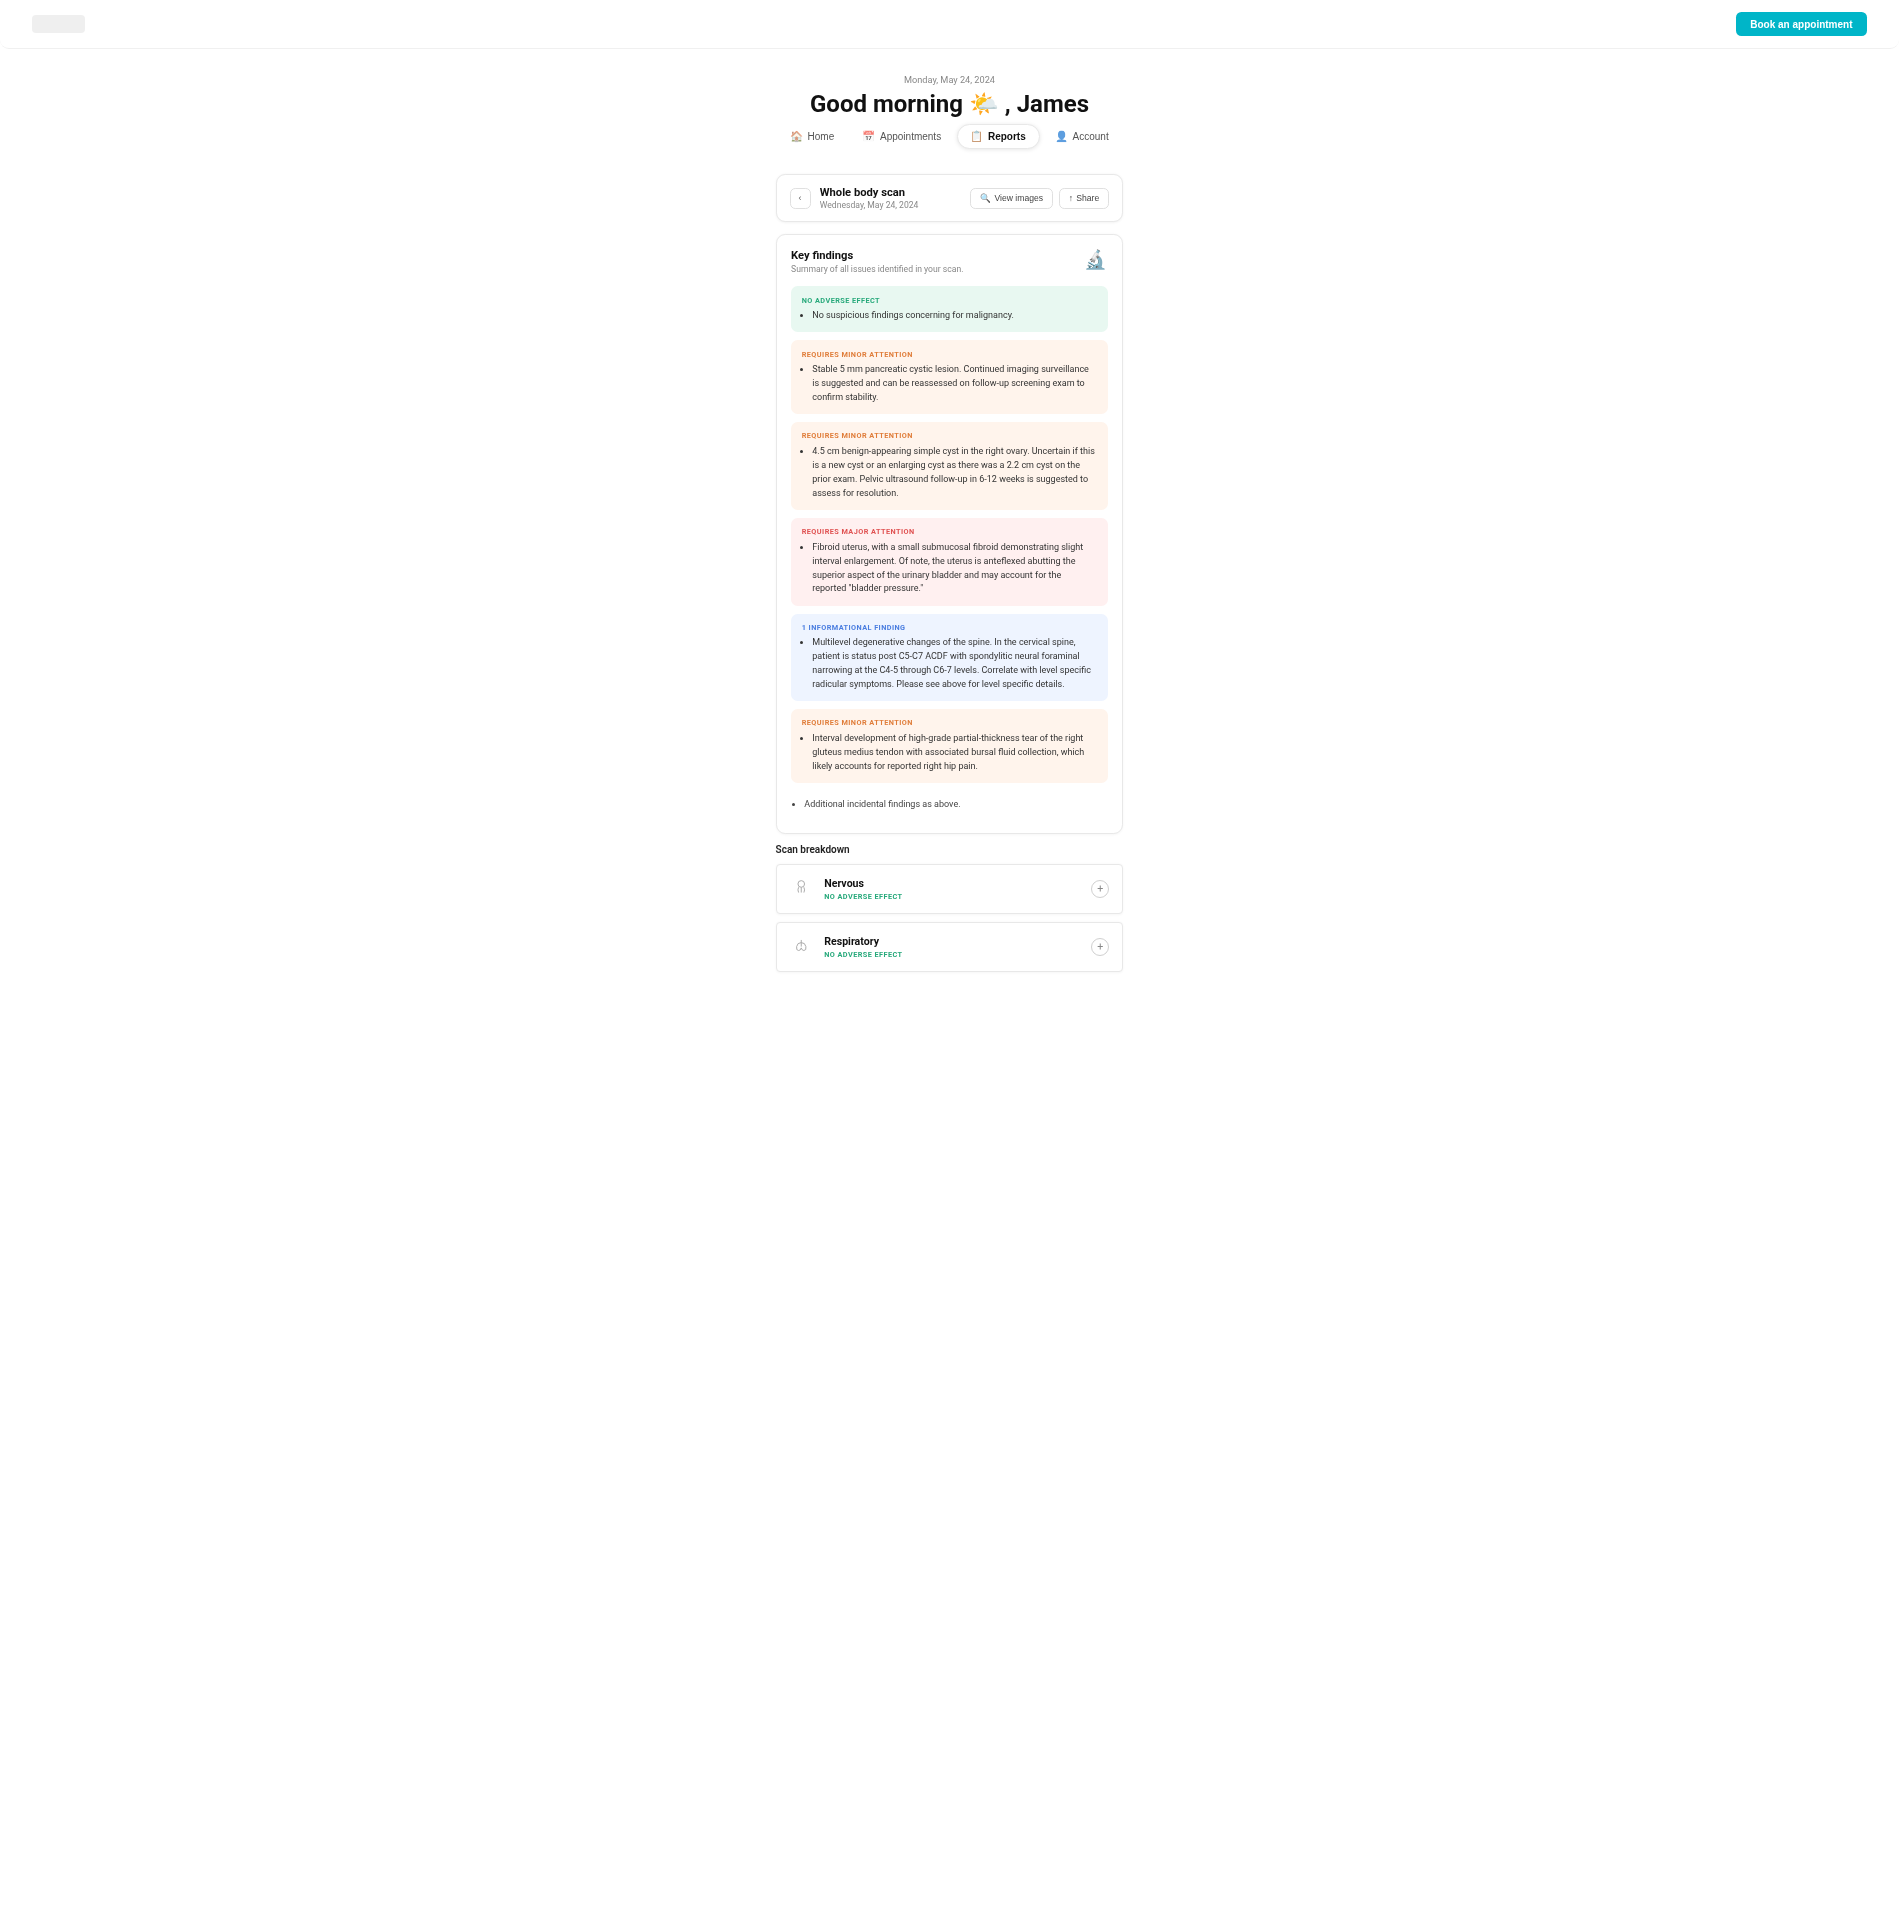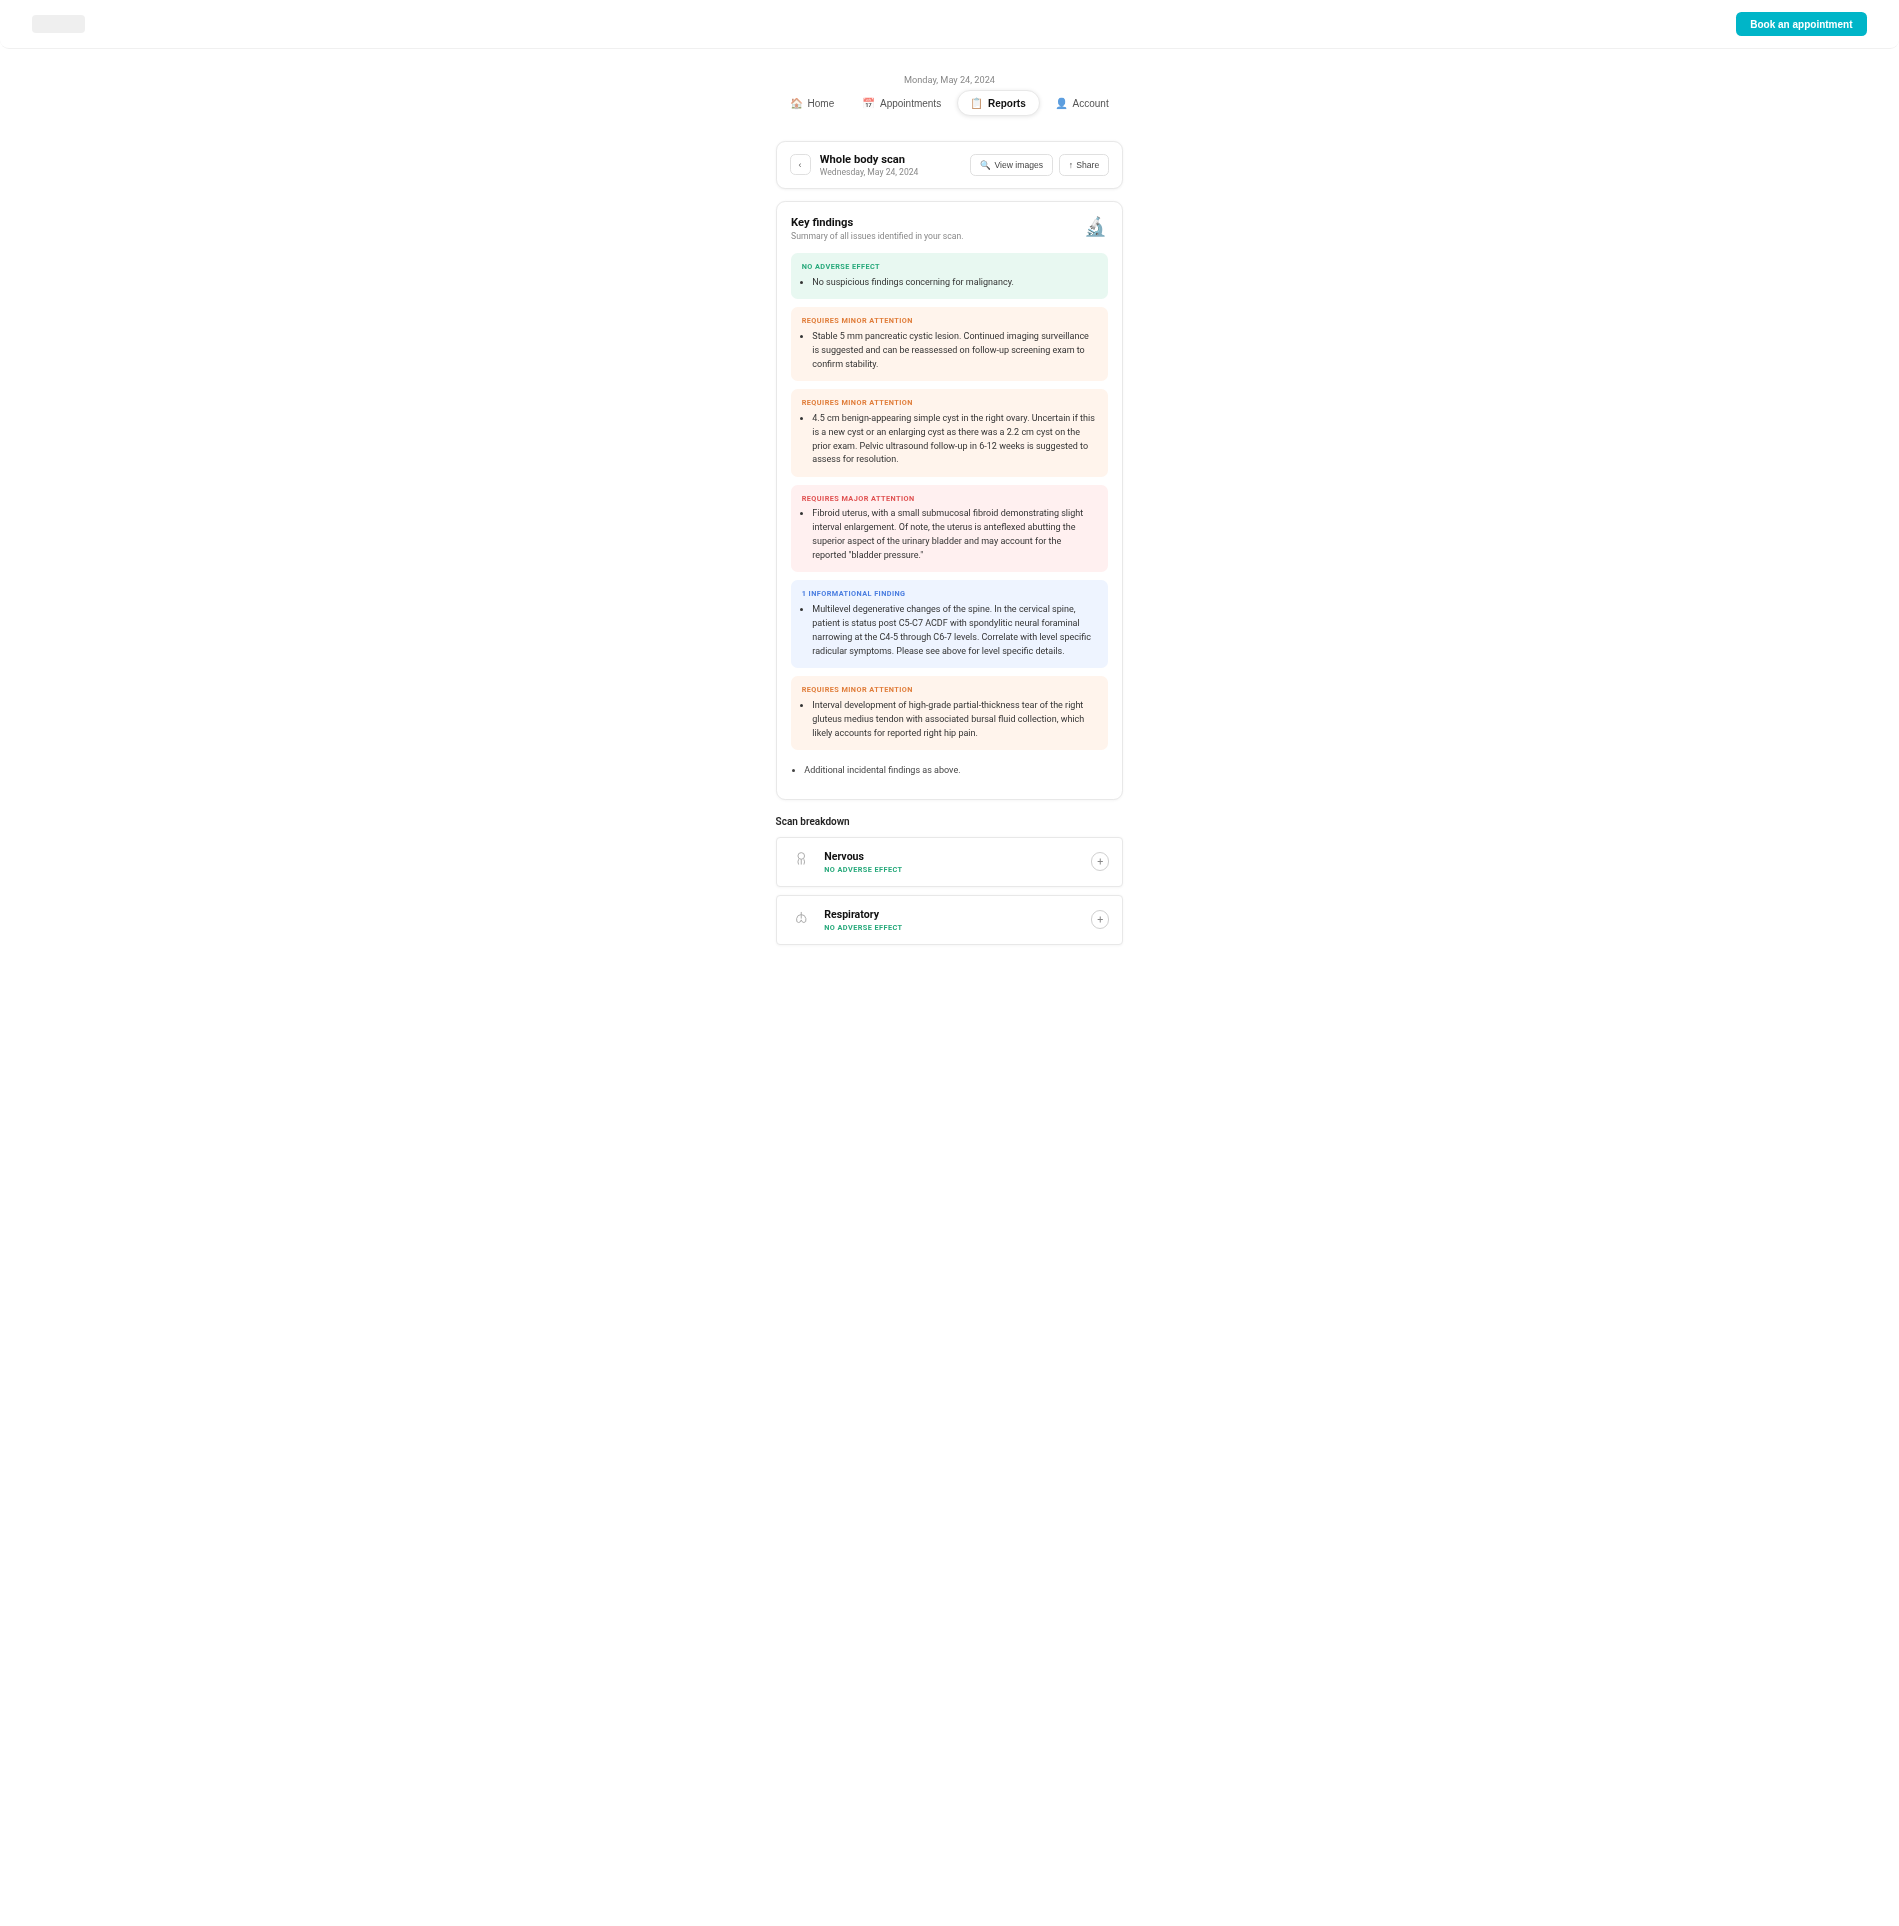--- a/index.html
+++ b/index.html
@@ -153,21 +153,21 @@
       cursor: pointer;
       font-weight: 500;
     }
 
     
     .findings-card {
       background: #fff;
       border: 0.7px solid #e8e8e8;
       border-radius: 9.2px;
       padding: 14.5px 14.5px 14.5px;
-      margin-bottom: 16px;
+      margin-bottom: 10px;
       box-shadow: 0 0.7px 2.6px rgba(0,0,0,0.04);
       position: relative;
     }
     .findings-header {
       display: flex;
       align-items: flex-start;
       justify-content: space-between;
       margin-bottom: 12px;
     }
     .findings-title {
@@ -279,20 +279,25 @@
 </head>
 <body>
 
 <div class="header">
   <div class="logo-placeholder"></div>
   <button class="book-btn">Book an appointment</button>
 </div>
 
 <div class="hero">
   <div class="hero-date">Monday, May 24, 2024</div>
+  <div class="hero-greeting">
+    <span>Good morning</span>
+    <span> 🌤️ , </span>
+    <span>James</span>
+  </div>
 
   <nav class="nav">
     <button class="nav-item">
       <span class="nav-icon">🏠</span>
       <span>Home</span>
     </button>
     <button class="nav-item">
       <span class="nav-icon">📅</span>
       <span>Appointments</span>
     </button>

